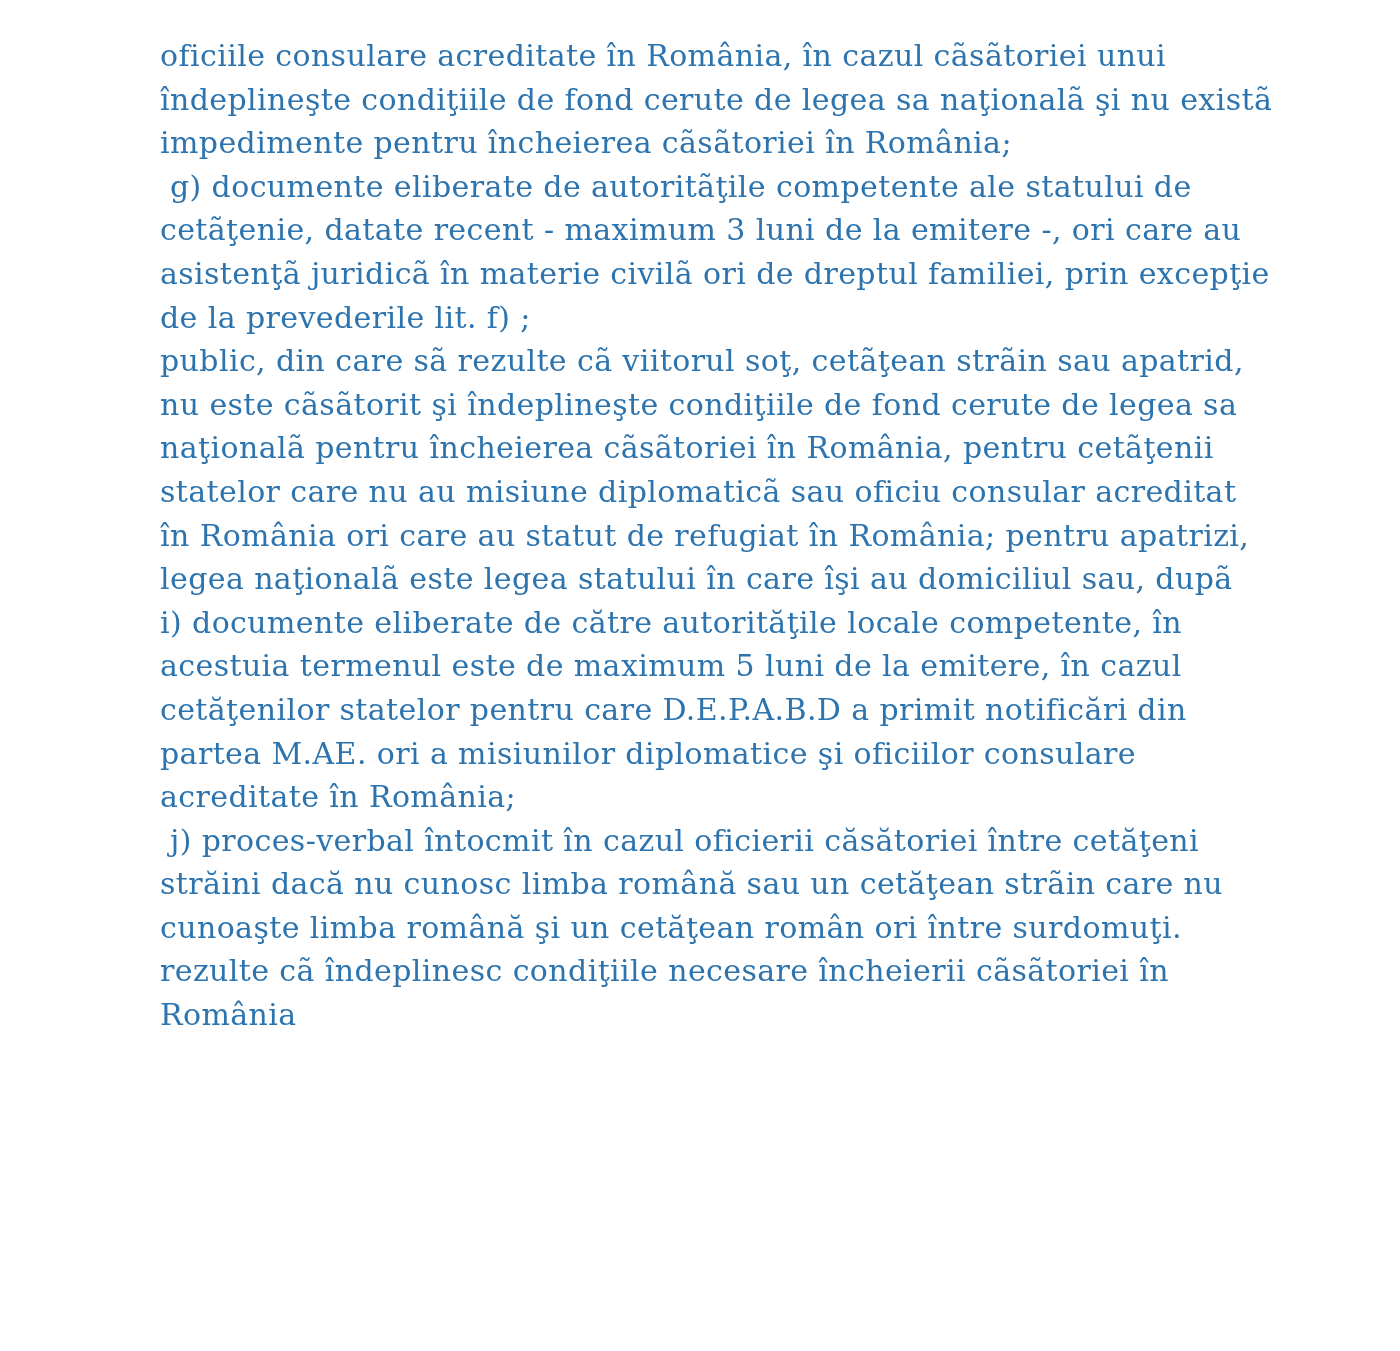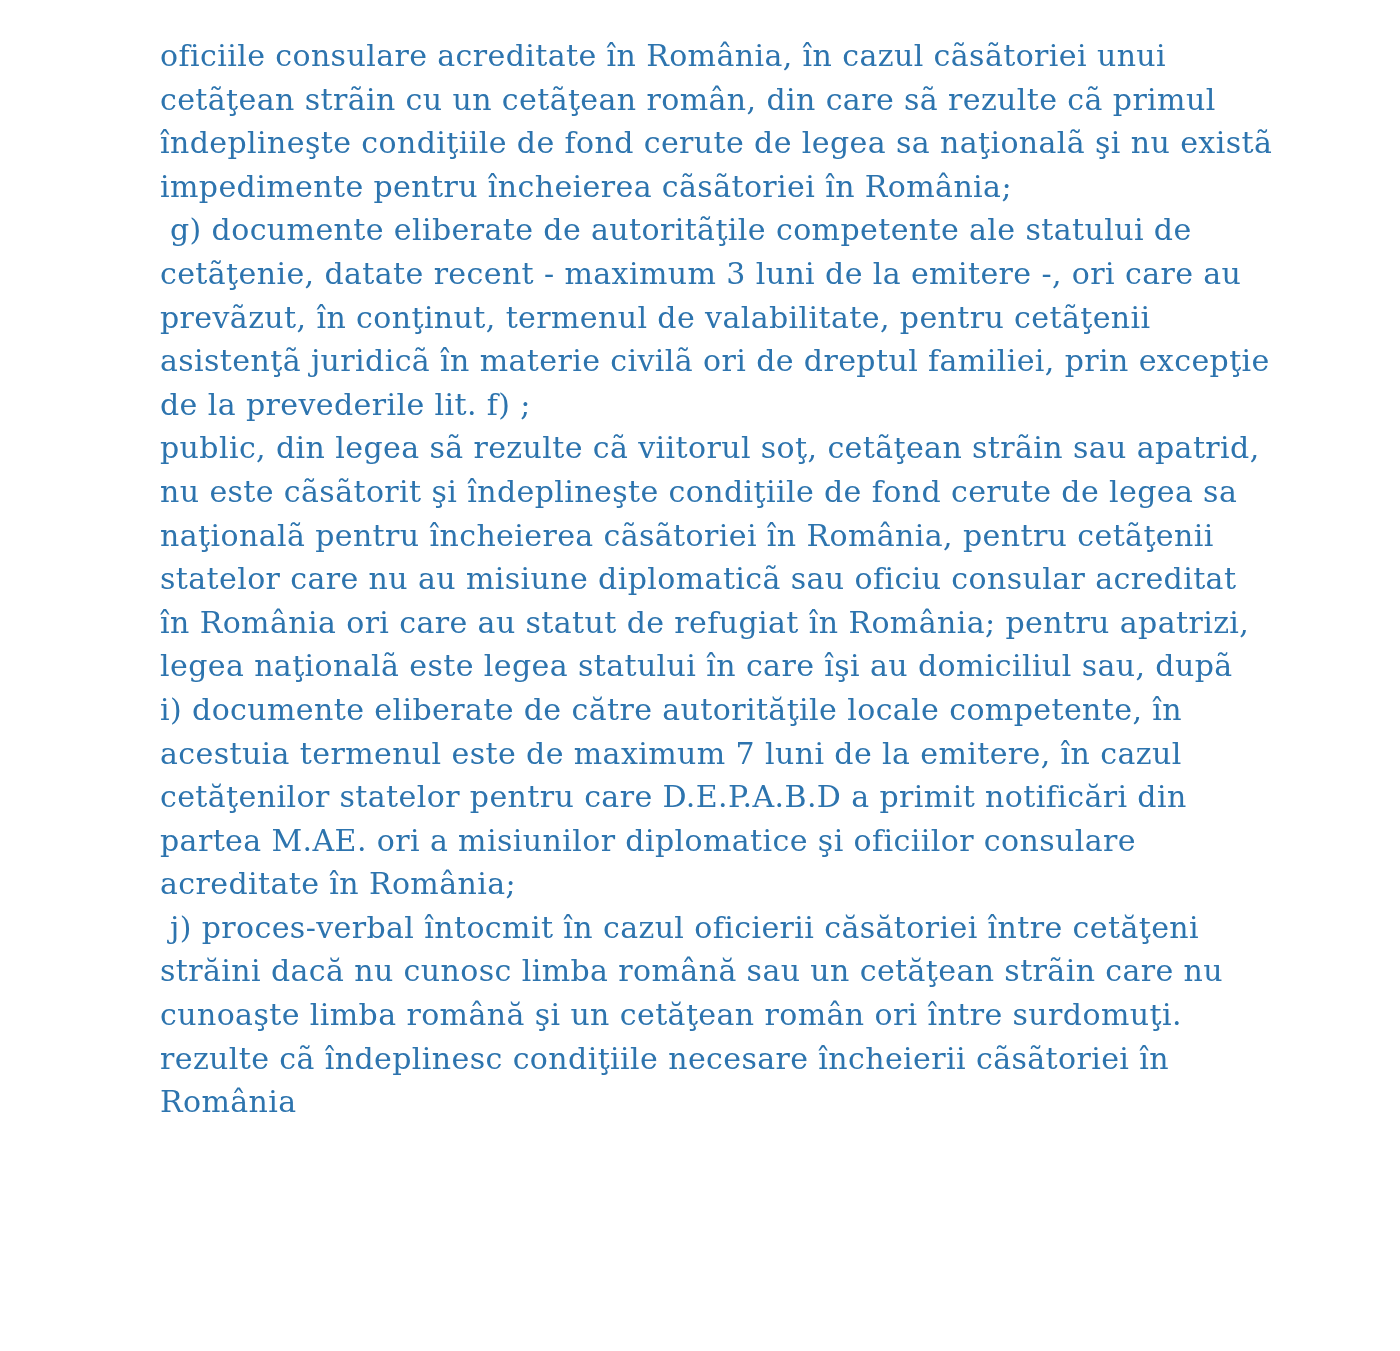--- a/index.html
+++ b/index.html
@@ -28,36 +28,34 @@
     white-space: pre;
     color: #2d74ae;
   }
 </style>
 </head>
 <body>
 
 <div class="page">
   <div class="doc-body">
       <div class="doc-line">oficiile consulare acreditate în România, în cazul cãsãtoriei unui</div>
-      <div class="doc-line">cetãţean strãin cu un cetãţean român, din care sã rezulte cã primul</div>
       <div class="doc-line">îndeplineşte condiţiile de fond cerute de legea sa naţionalã şi nu existã</div>
       <div class="doc-line">impedimente pentru încheierea cãsãtoriei în România;</div>
       <div class="doc-line"> g) documente eliberate de autoritãţile competente ale statului de</div>
       <div class="doc-line">cetãţenie, datate recent - maximum 3 luni de la emitere -, ori care au</div>
-      <div class="doc-line">prevãzut, în conţinut, termenul de valabilitate, pentru cetãţenii</div>
       <div class="doc-line">asistenţã juridicã în materie civilã ori de dreptul familiei, prin excepţie</div>
       <div class="doc-line">de la prevederile lit. f) ;</div>
-      <div class="doc-line">public, din legea sã rezulte cã viitorul soţ, cetãţean strãin sau apatrid,</div>
+      <div class="doc-line">public, din care sã rezulte cã viitorul soţ, cetãţean strãin sau apatrid,</div>
       <div class="doc-line">nu este cãsãtorit şi îndeplineşte condiţiile de fond cerute de legea sa</div>
       <div class="doc-line">naţionalã pentru încheierea cãsãtoriei în România, pentru cetãţenii</div>
       <div class="doc-line">statelor care nu au misiune diplomaticã sau oficiu consular acreditat</div>
       <div class="doc-line">în România ori care au statut de refugiat în România; pentru apatrizi,</div>
       <div class="doc-line">legea naţionalã este legea statului în care îşi au domiciliul sau, dupã</div>
       <div class="doc-line">i) documente eliberate de către autorităţile locale competente, în</div>
-      <div class="doc-line">acestuia termenul este de maximum 7 luni de la emitere, în cazul</div>
+      <div class="doc-line">acestuia termenul este de maximum 5 luni de la emitere, în cazul</div>
       <div class="doc-line">cetăţenilor statelor pentru care D.E.P.A.B.D a primit notificări din</div>
       <div class="doc-line">partea M.AE. ori a misiunilor diplomatice şi oficiilor consulare</div>
       <div class="doc-line">acreditate în România;</div>
       <div class="doc-line"> j) proces-verbal întocmit în cazul oficierii căsătoriei între cetăţeni</div>
       <div class="doc-line">străini dacă nu cunosc limba română sau un cetăţean strãin care nu</div>
       <div class="doc-line">cunoaşte limba română şi un cetăţean român ori între surdomuţi.</div>
       <div class="doc-line">rezulte cã îndeplinesc condiţiile necesare încheierii cãsãtoriei în</div>
       <div class="doc-line">România</div>
     </div>
 </div>

